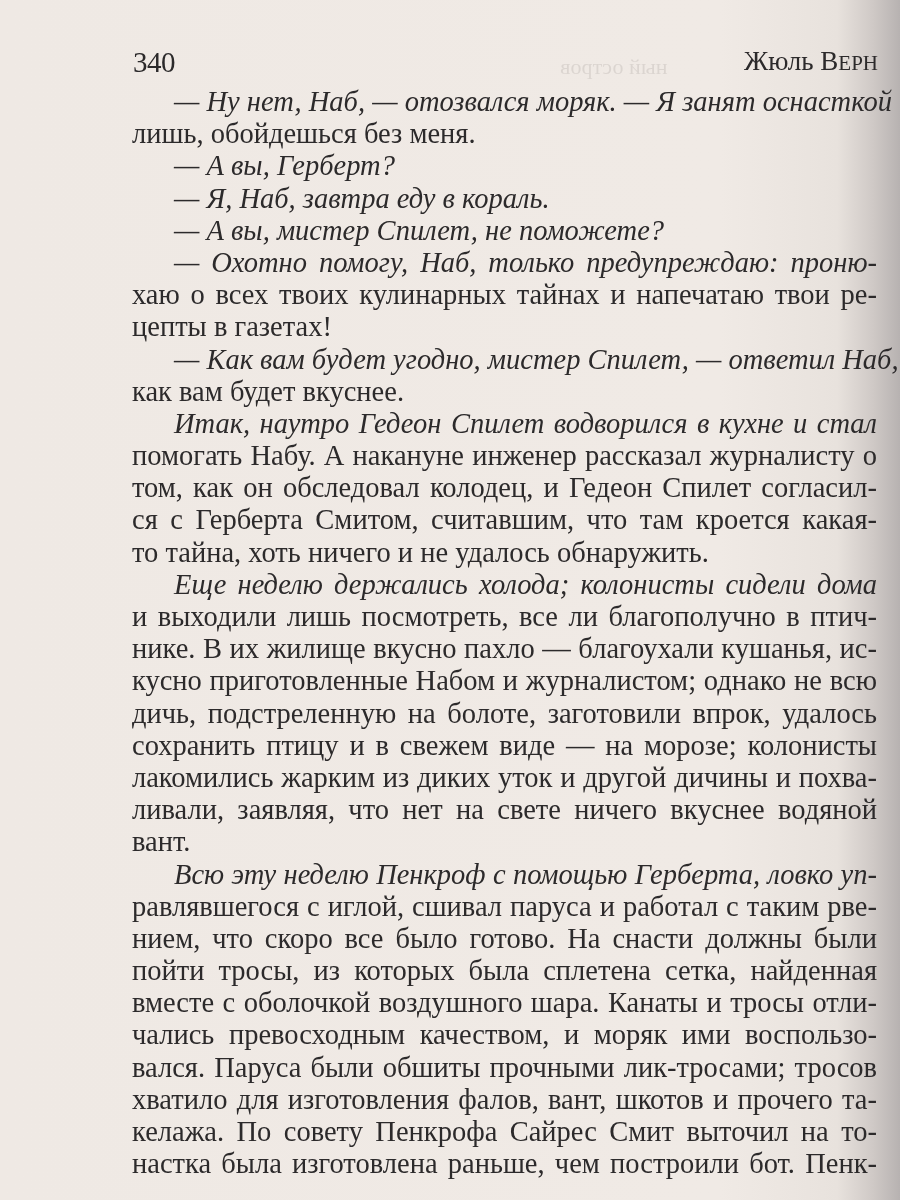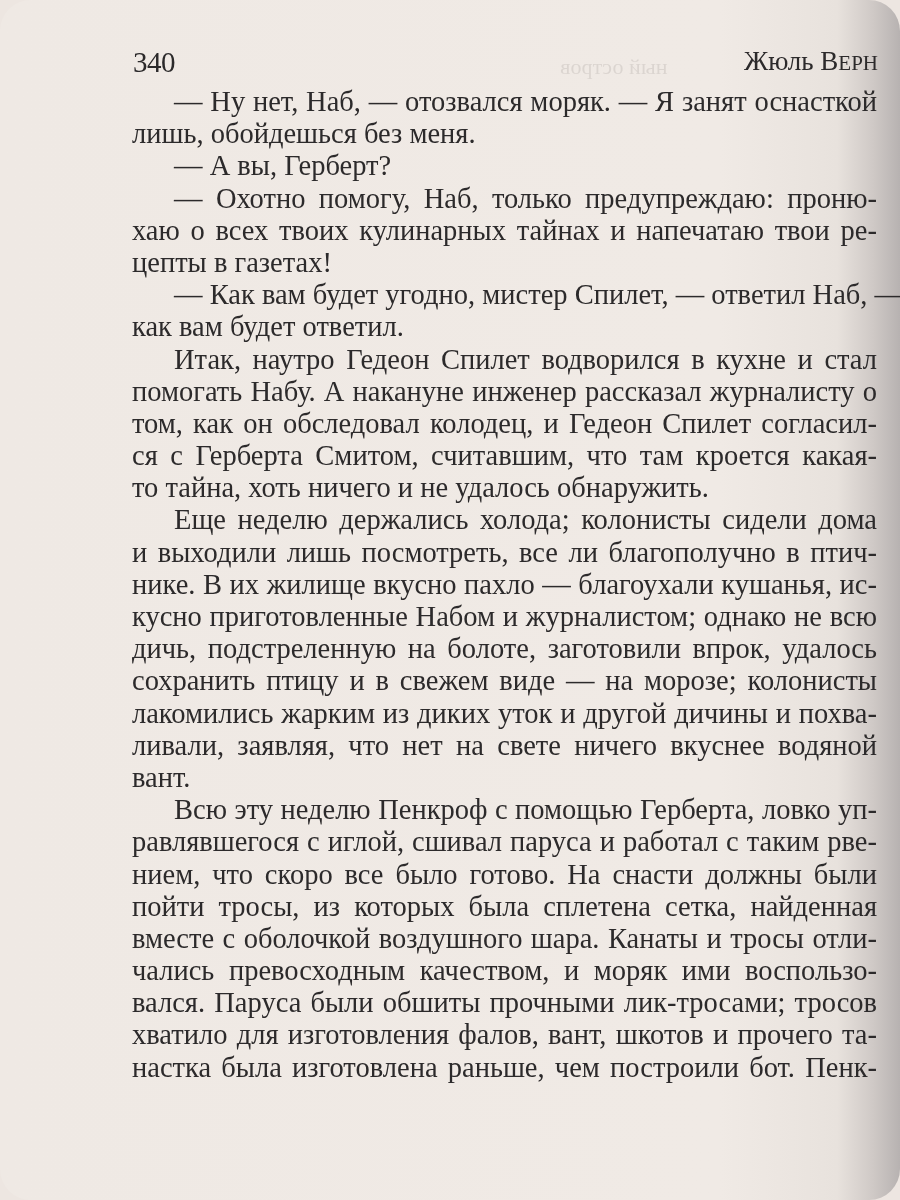--- a/index.html
+++ b/index.html
@@ -5,67 +5,68 @@
     html, body { margin: 0; padding: 0; }
     body {
       width: 900px; height: 1200px; overflow: hidden; position: relative;
       background: #ede6e1;
       font-family: "Liberation Serif", "DejaVu Serif", serif;
       color: #2c2a2b;
     }
     .page {
       position: absolute; left: 0; top: 0; width: 900px; height: 1200px;
       background: linear-gradient(to right, #efe9e4 0%, #f0eae5 80%, #e8e2dd 93%, #cfc9c6 97%, #b7b2b1 100%);
-      border-radius: 31px;
     }
     .header {
       position: absolute; top: 46px; left: 133px; right: 22px; height: 40px;
     }
     .page-number {
       position: absolute; left: 0; top: 0; font-size: 29px; letter-spacing: -0.5px;
     }
     .running-title {
       position: absolute; right: 0; top: 0; font-size: 27px; white-space: nowrap; margin-left: 8px;
     }
     .running-title .sc { font-size: 21px; }
     .body-text {
       position: absolute; top: 86px; left: 132px; width: 745px;
       font-size: 28.5px; line-height: 32.2px;
     }
     .line {
       display: block; white-space: nowrap; height: 32.2px;
       text-align: justify; text-align-last: justify;
     }
     .line.last { text-align-last: left; }
-    .line.indent { padding-left: 42px; }
+    .line.indent { padding-left: 42px; font-style: italic; }
     .bleed {
       position: absolute; color: #b7b0ac; opacity: 0.35; font-size: 22px;
       transform: scaleX(-1); white-space: nowrap;
     }
   </style>
 </head>
 <body>
 
 <div class="page">
   <div class="bleed" style="left:560px; top:54px;">ный остров</div>
 
   <div class="header">
     <span class="page-number">340</span>
     <span class="running-title"><span>Жюль В</span><span class="sc">ЕРН</span></span>
   </div>
 
   <div class="body-text" id="body-text">
       <span class="line indent">— Ну нет, Наб, — отозвался моряк. — Я занят оснасткой</span>
       <span class="line last">лишь, обойдешься без меня.</span>
       <span class="line indent last">— А вы, Герберт?</span>
+      <span class="line indent last">— Я, Наб, завтра еду в кораль.</span>
+      <span class="line indent last">— А вы, мистер Спилет, не поможете?</span>
       <span class="line indent">— Охотно помогу, Наб, только предупреждаю: проню-</span>
       <span class="line">хаю о всех твоих кулинарных тайнах и напечатаю твои ре-</span>
       <span class="line last">цепты в газетах!</span>
       <span class="line indent">— Как вам будет угодно, мистер Спилет, — ответил Наб, —</span>
-      <span class="line last">как вам будет ответил.</span>
+      <span class="line last">как вам будет вкуснее.</span>
       <span class="line indent">Итак, наутро Гедеон Спилет водворился в кухне и стал</span>
       <span class="line">помогать Набу. А накануне инженер рассказал журналисту о</span>
       <span class="line">том, как он обследовал колодец, и Гедеон Спилет согласил-</span>
       <span class="line">ся с Герберта Смитом, считавшим, что там кроется какая-</span>
       <span class="line last">то тайна, хоть ничего и не удалось обнаружить.</span>
       <span class="line indent">Еще неделю держались холода; колонисты сидели дома</span>
       <span class="line">и выходили лишь посмотреть, все ли благополучно в птич-</span>
       <span class="line">нике. В их жилище вкусно пахло — благоухали кушанья, ис-</span>
       <span class="line">кусно приготовленные Набом и журналистом; однако не всю</span>
       <span class="line">дичь, подстреленную на болоте, заготовили впрок, удалось</span>
@@ -74,15 +75,16 @@
       <span class="line">ливали, заявляя, что нет на свете ничего вкуснее водяной</span>
       <span class="line last">вант.</span>
       <span class="line indent">Всю эту неделю Пенкроф с помощью Герберта, ловко уп-</span>
       <span class="line">равлявшегося с иглой, сшивал паруса и работал с таким рве-</span>
       <span class="line">нием, что скоро все было готово. На снасти должны были</span>
       <span class="line">пойти тросы, из которых была сплетена сетка, найденная</span>
       <span class="line">вместе с оболочкой воздушного шара. Канаты и тросы отли-</span>
       <span class="line">чались превосходным качеством, и моряк ими воспользо-</span>
       <span class="line">вался. Паруса были обшиты прочными лик-тросами; тросов</span>
       <span class="line">хватило для изготовления фалов, вант, шкотов и прочего та-</span>
+      <span class="line">келажа. По совету Пенкрофа Сайрес Смит выточил на то-</span>
       <span class="line">настка была изготовлена раньше, чем построили бот. Пенк-</span>
     </div>
 </div>
 
 </body></html>

